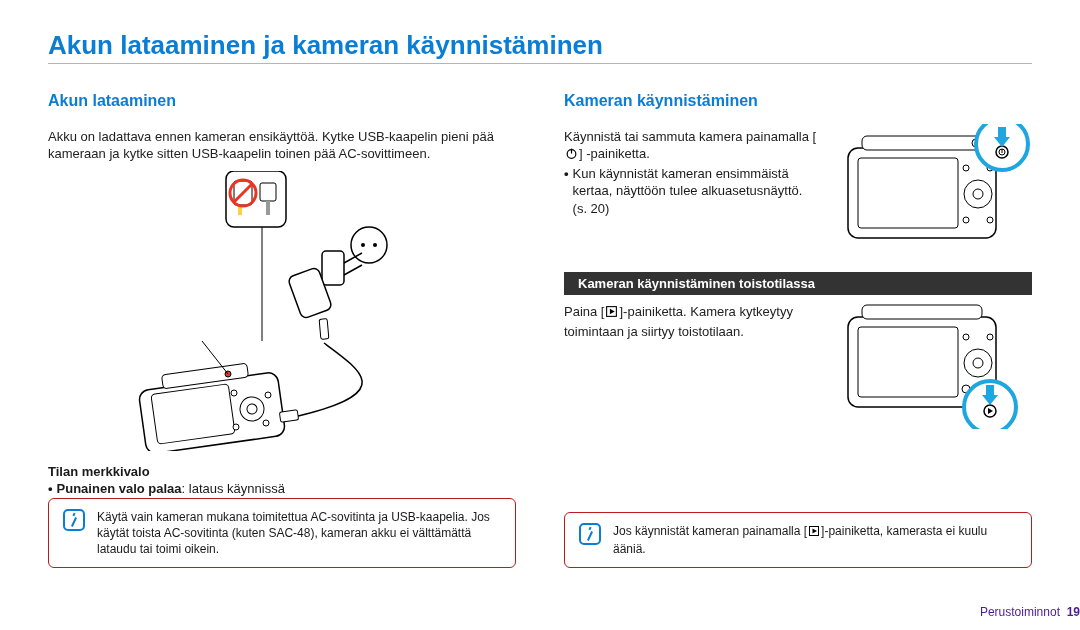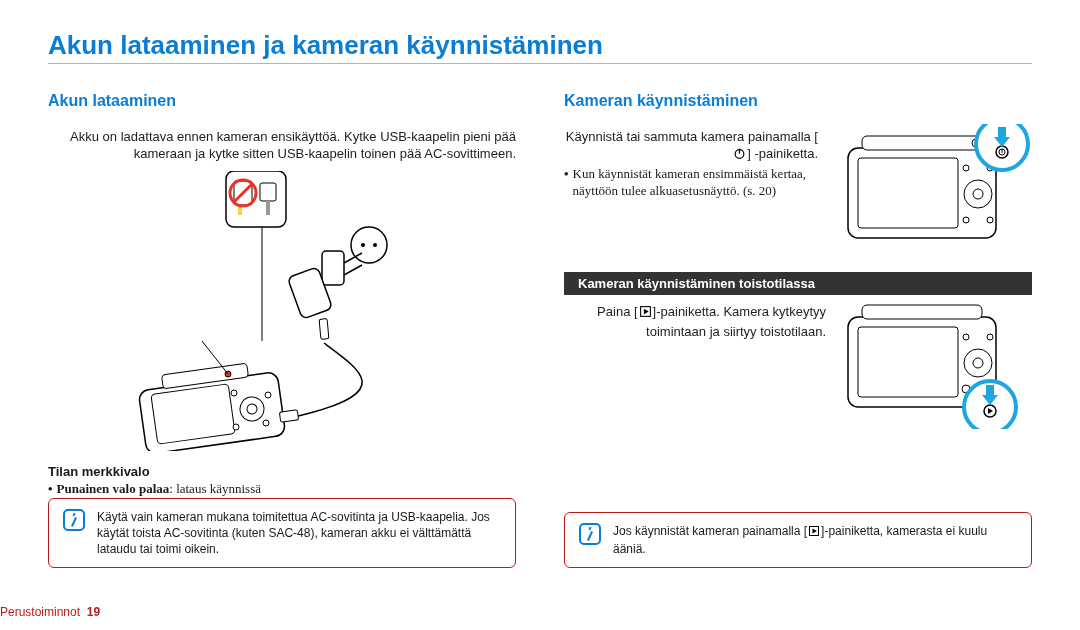--- a/index.html
+++ b/index.html
@@ -29,29 +29,29 @@
     flex: 1;
     display: flex;
     flex-direction: column;
   }
   h2 {
     color: #0a7dd4;
     font-size: 16px;
     font-weight: 700;
     margin-bottom: 16px;
   }
-  .body { color: #222; text-align: right; }
+  .body { color: #222; }
   .illus-box {
     margin: 8px 0 10px 0;
     display: flex;
     justify-content: center;
   }
   .illus-svg { display: block; }
   .status-title { font-weight: 700; margin-top: 2px; }
-  .bullet { display: flex; font-family: Liberation Serif, serif; }
+  .bullet { display: flex; }
   .bullet::before {
     content: "• ";
     font-weight: 700;
     margin-right: 4px;
   }
   .bold { font-weight: 700; }
   .note {
     display: flex;
     align-items: flex-start;
     border: 1px solid #b91c1c;
@@ -92,23 +92,23 @@
   }
   .ico-inline {
     display: inline-block;
     vertical-align: -2px;
     margin: 0 1px;
   }
   .footer {
     position: absolute;
     bottom: 10px;
     left: 0; right: 0;
-    text-align: left;
+    text-align: right;
     font-size: 12px;
-    color: #b91c1c;
+    color: #4c1d95;
   }
   .footer b { font-weight: 700; }
   .right-illus-wrap {
     display: flex;
     justify-content: center;
     align-items: center;
     height: 130px;
     margin-top: -4px;
   }
 </style>

